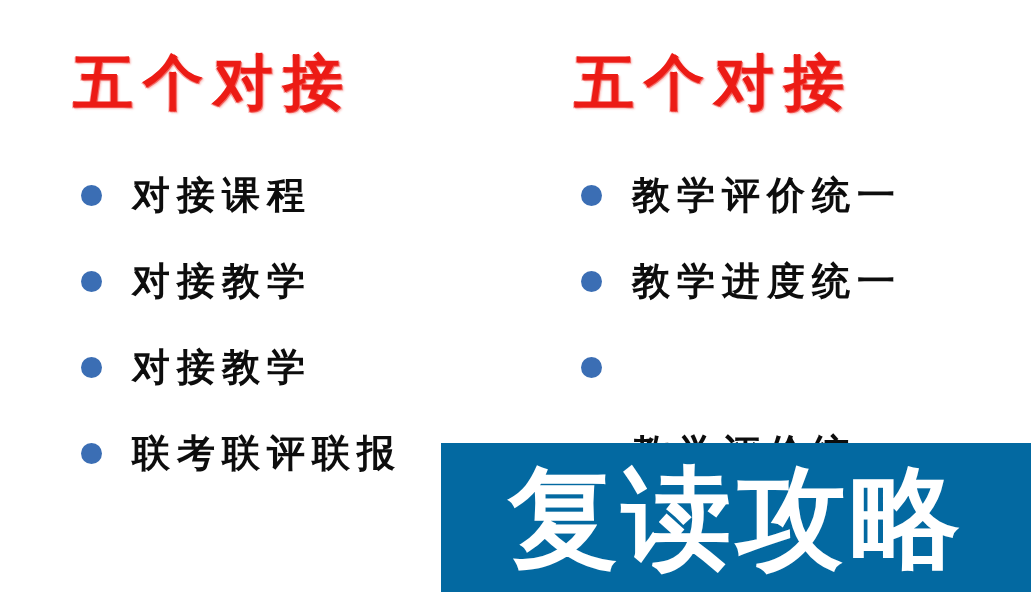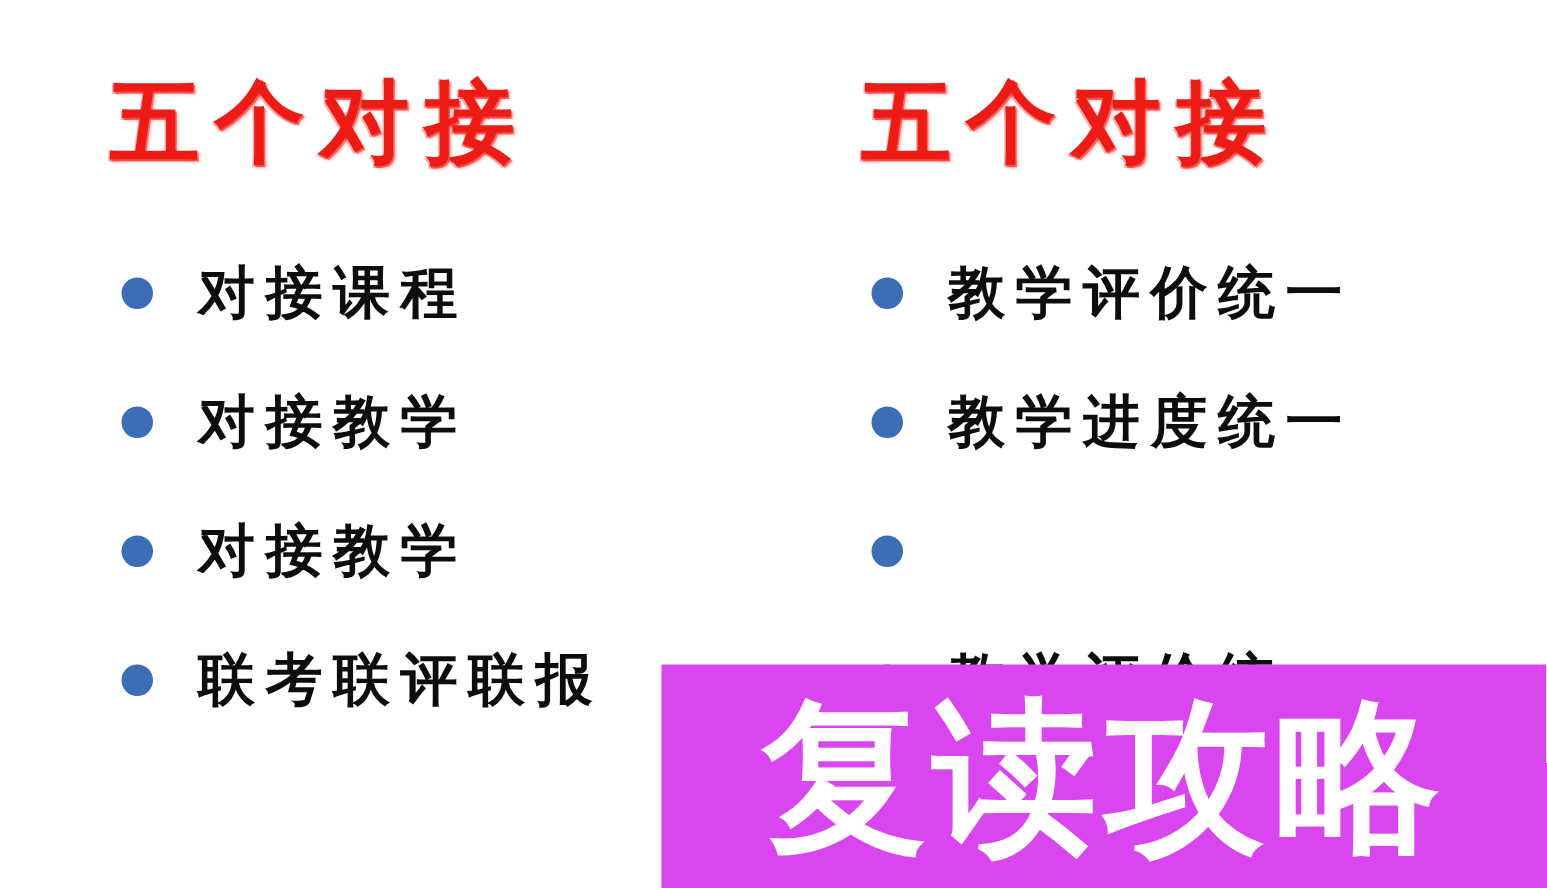--- a/index.html
+++ b/index.html
@@ -101,21 +101,21 @@
     font-family: "DejaVu Sans", "Liberation Sans", sans-serif;
   }
 
   
   .banner {
     position: absolute;
     left: 441px;
     top: 443px;
     width: 590px;
     height: 149px;
-    background: #d946ef;
+    background: #0369a1;
     display: flex;
     align-items: center;
     justify-content: center;
     overflow: hidden;
   }
   .banner-text {
     font-size: 110px;
     line-height: 118px;
     font-weight: 700;
     color: #FFFFFF;

